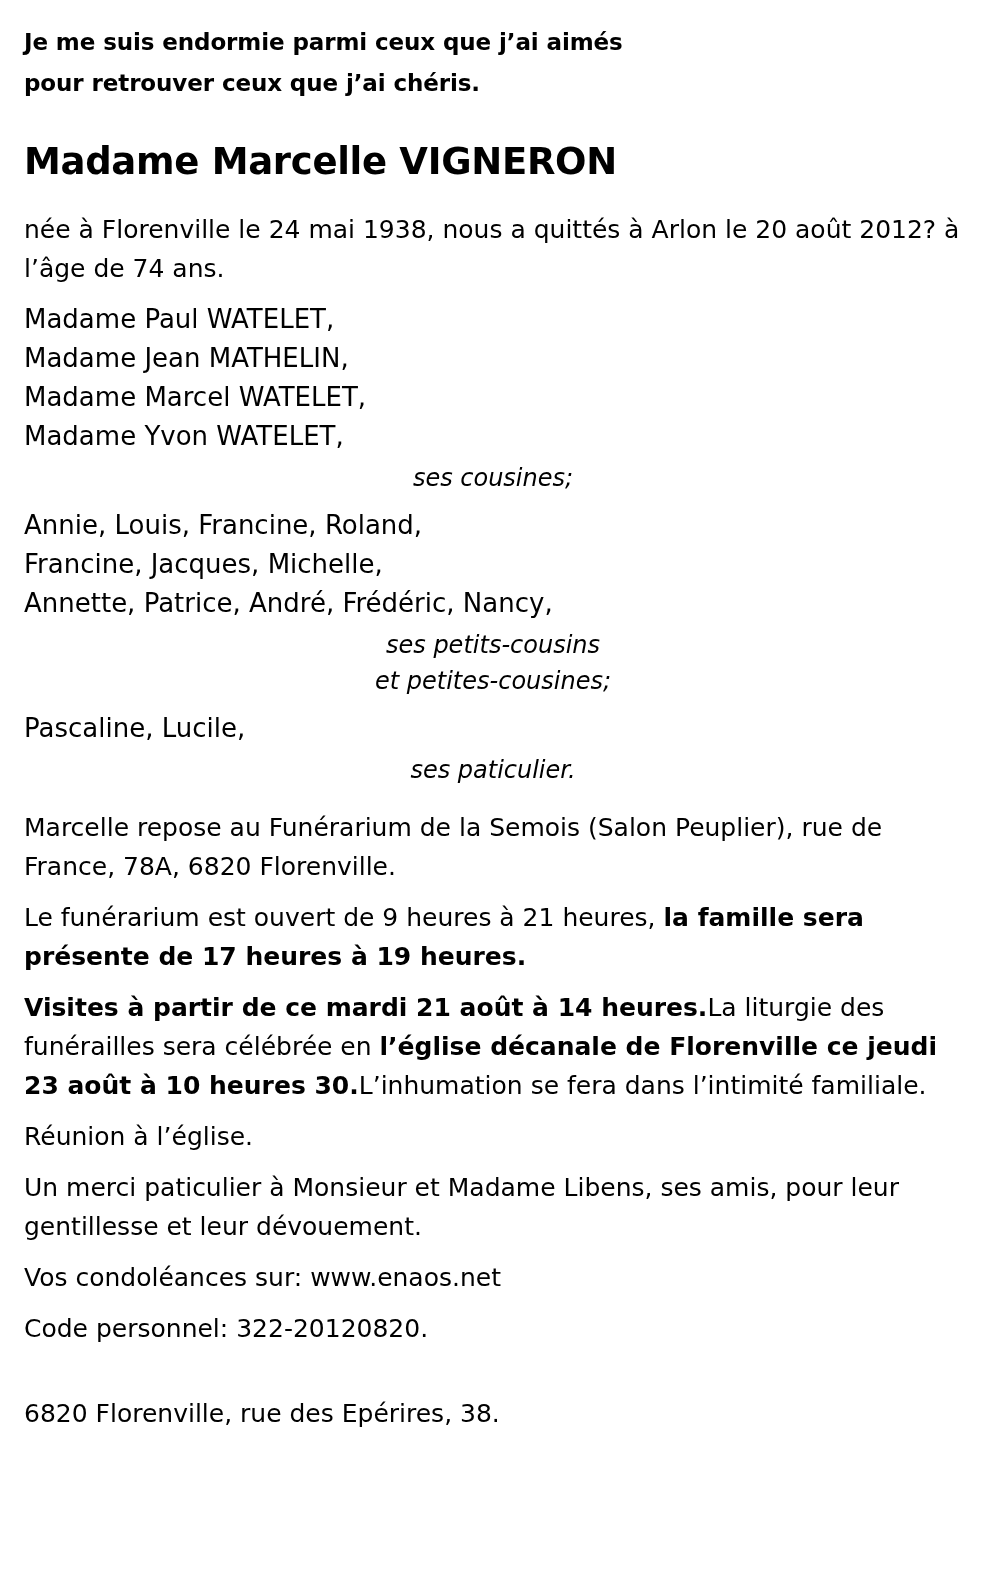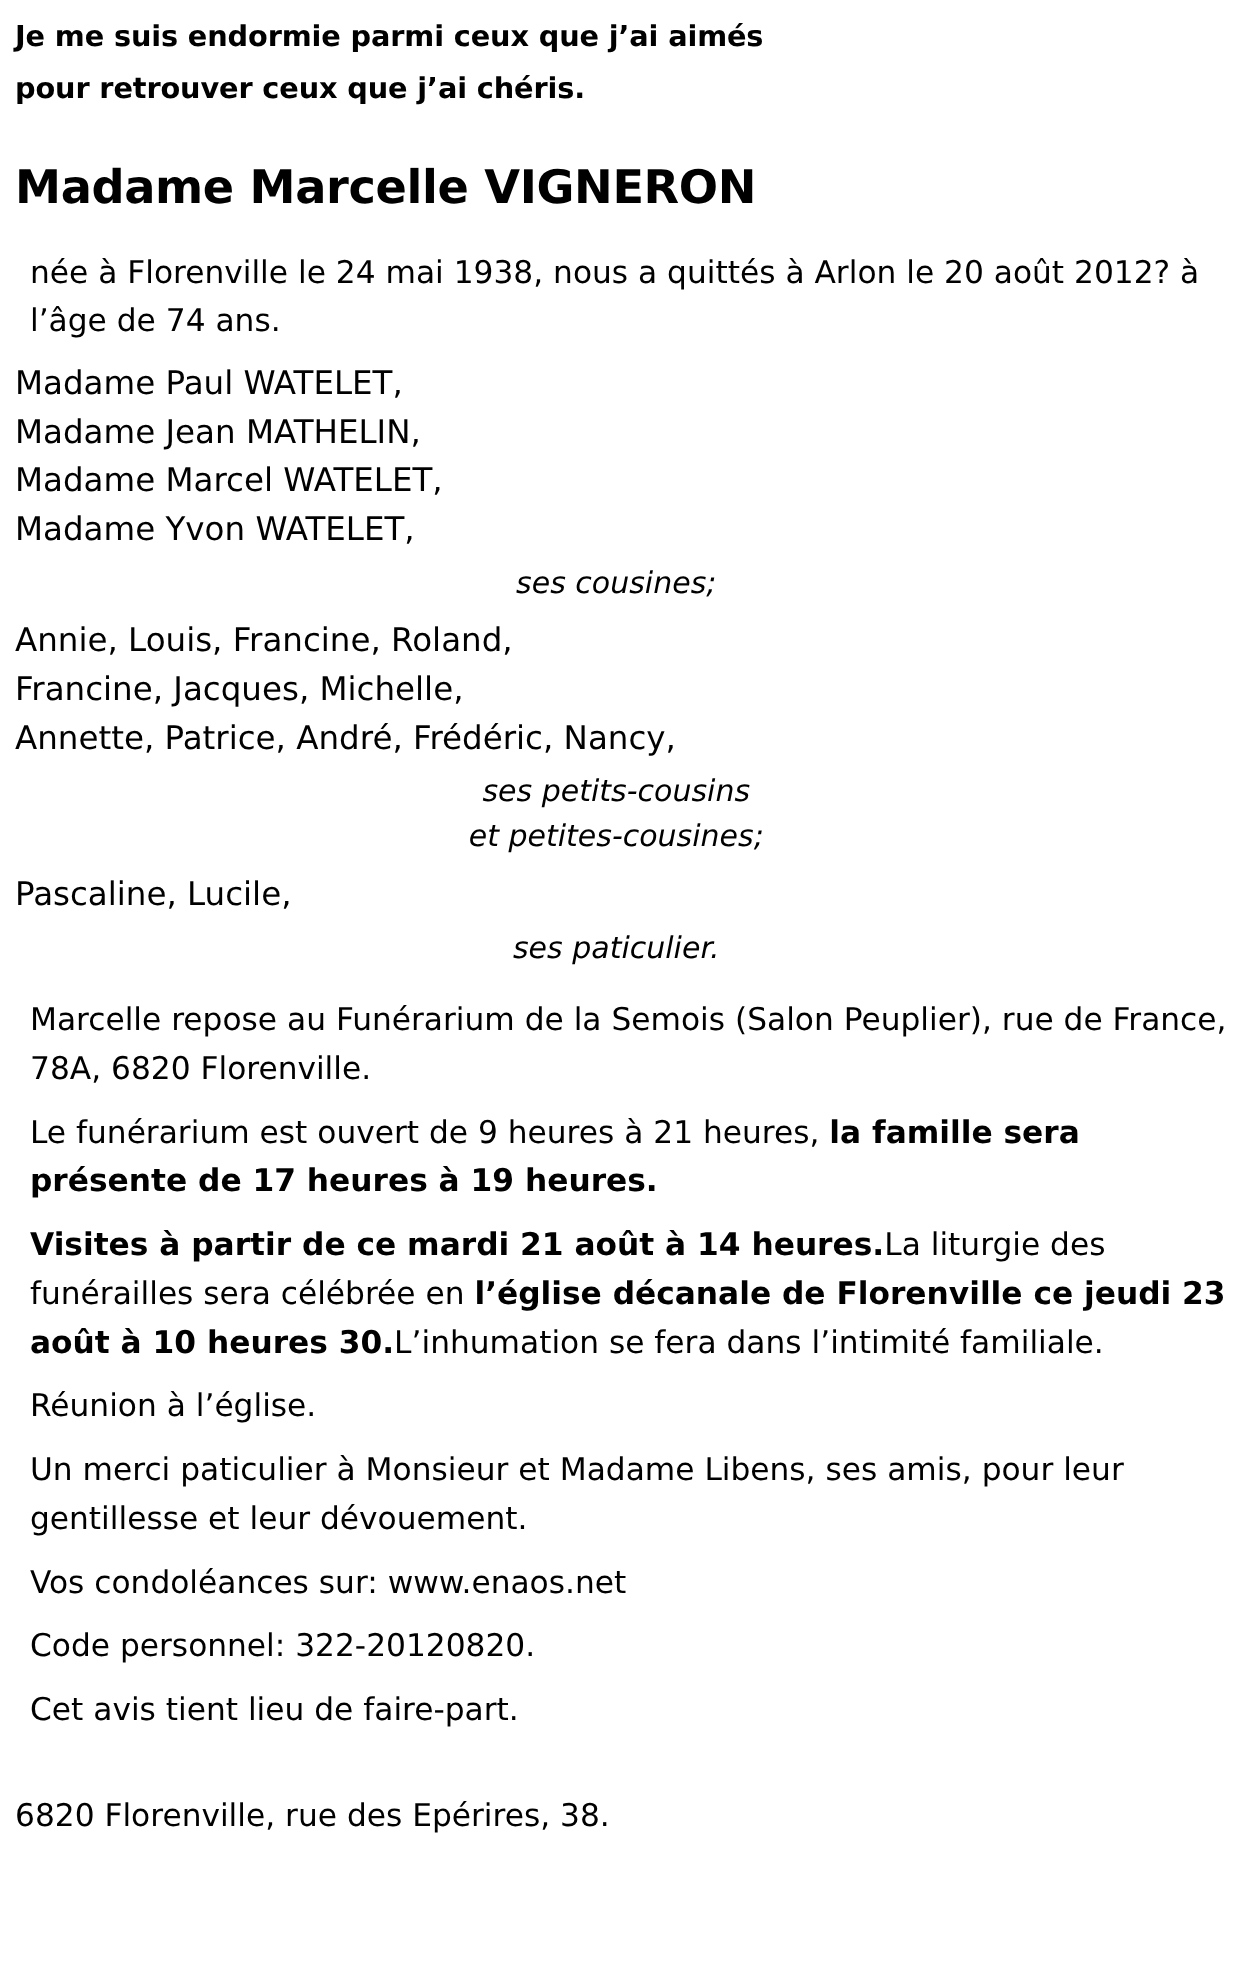--- a/index.html
+++ b/index.html
@@ -11,21 +11,21 @@
     width: 1000px;
     height: 1580px;
     font-family: "DejaVu Sans", sans-serif;
     color: #000000;
     overflow: hidden;
   }
   .page {
     position: relative;
     width: 1000px;
     height: 1580px;
-    padding: 0;
+    padding: 12px;
     box-sizing: border-box;
   }
   .inner {
     padding: 10px 14px 0 12px;
     box-sizing: border-box;
   }
 
   
   .epigraph {
     font-weight: bold;
@@ -43,21 +43,21 @@
     line-height: 48px;
     letter-spacing: -0.3px;
     margin: 34px 0 24px 0;
     white-space: nowrap;
   }
 
   
   .para {
     font-size: 25px;
     line-height: 39px;
-    margin: 0 0 12px 12px;
+    margin: 0 0 12px 0;
     max-width: 975px;
   }
   .para b { font-weight: bold; }
 
   
   .namelist {
     font-size: 26px;
     line-height: 39px;
     margin: 0;
   }
@@ -141,20 +141,19 @@
 
     <p class="para">Réunion à l’église.</p>
 
 
     <p class="para">Un merci paticulier à Monsieur et Madame Libens, ses amis, pour leur gentillesse et leur dévouement.</p>
 
     <p class="para">Vos condoléances sur: www.enaos.net</p>
 
     <p class="para">Code personnel: 322-20120820.</p>
 
-    <p class="para">Cet avis tient lieu de faire-part.</p>
 
     <div class="gap-lg"></div>
 
     <p class="footer-line">6820 Florenville, rue des Epérires, 38.</p>
 
   </div>
 </div>
 
 </body></html>

